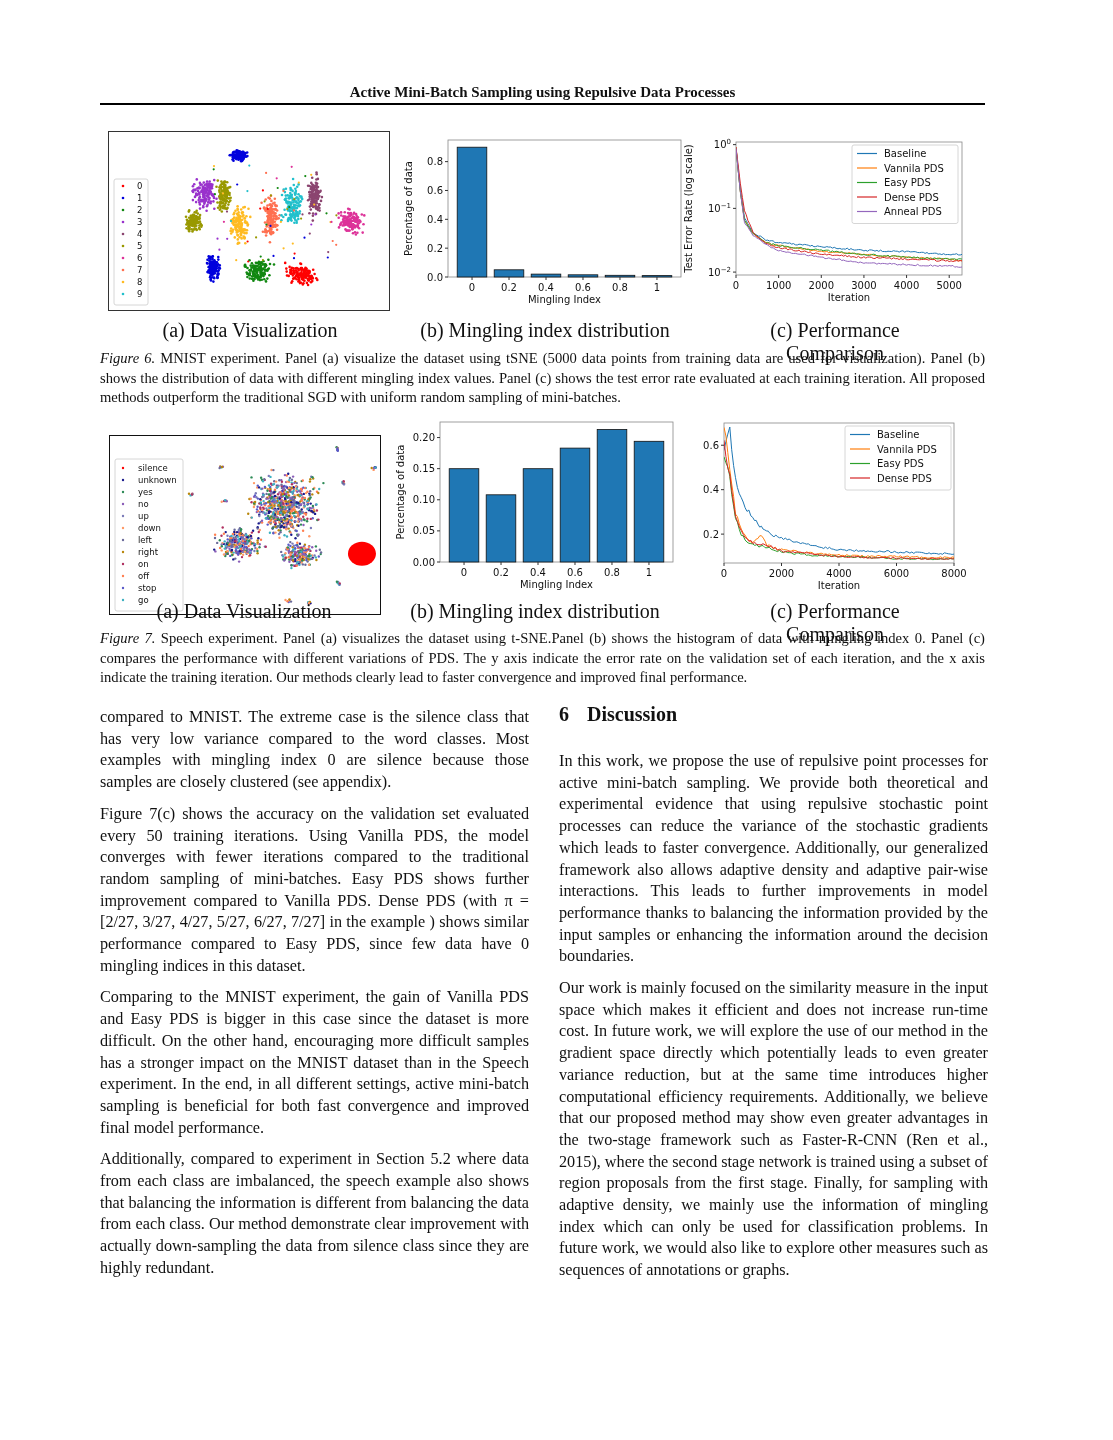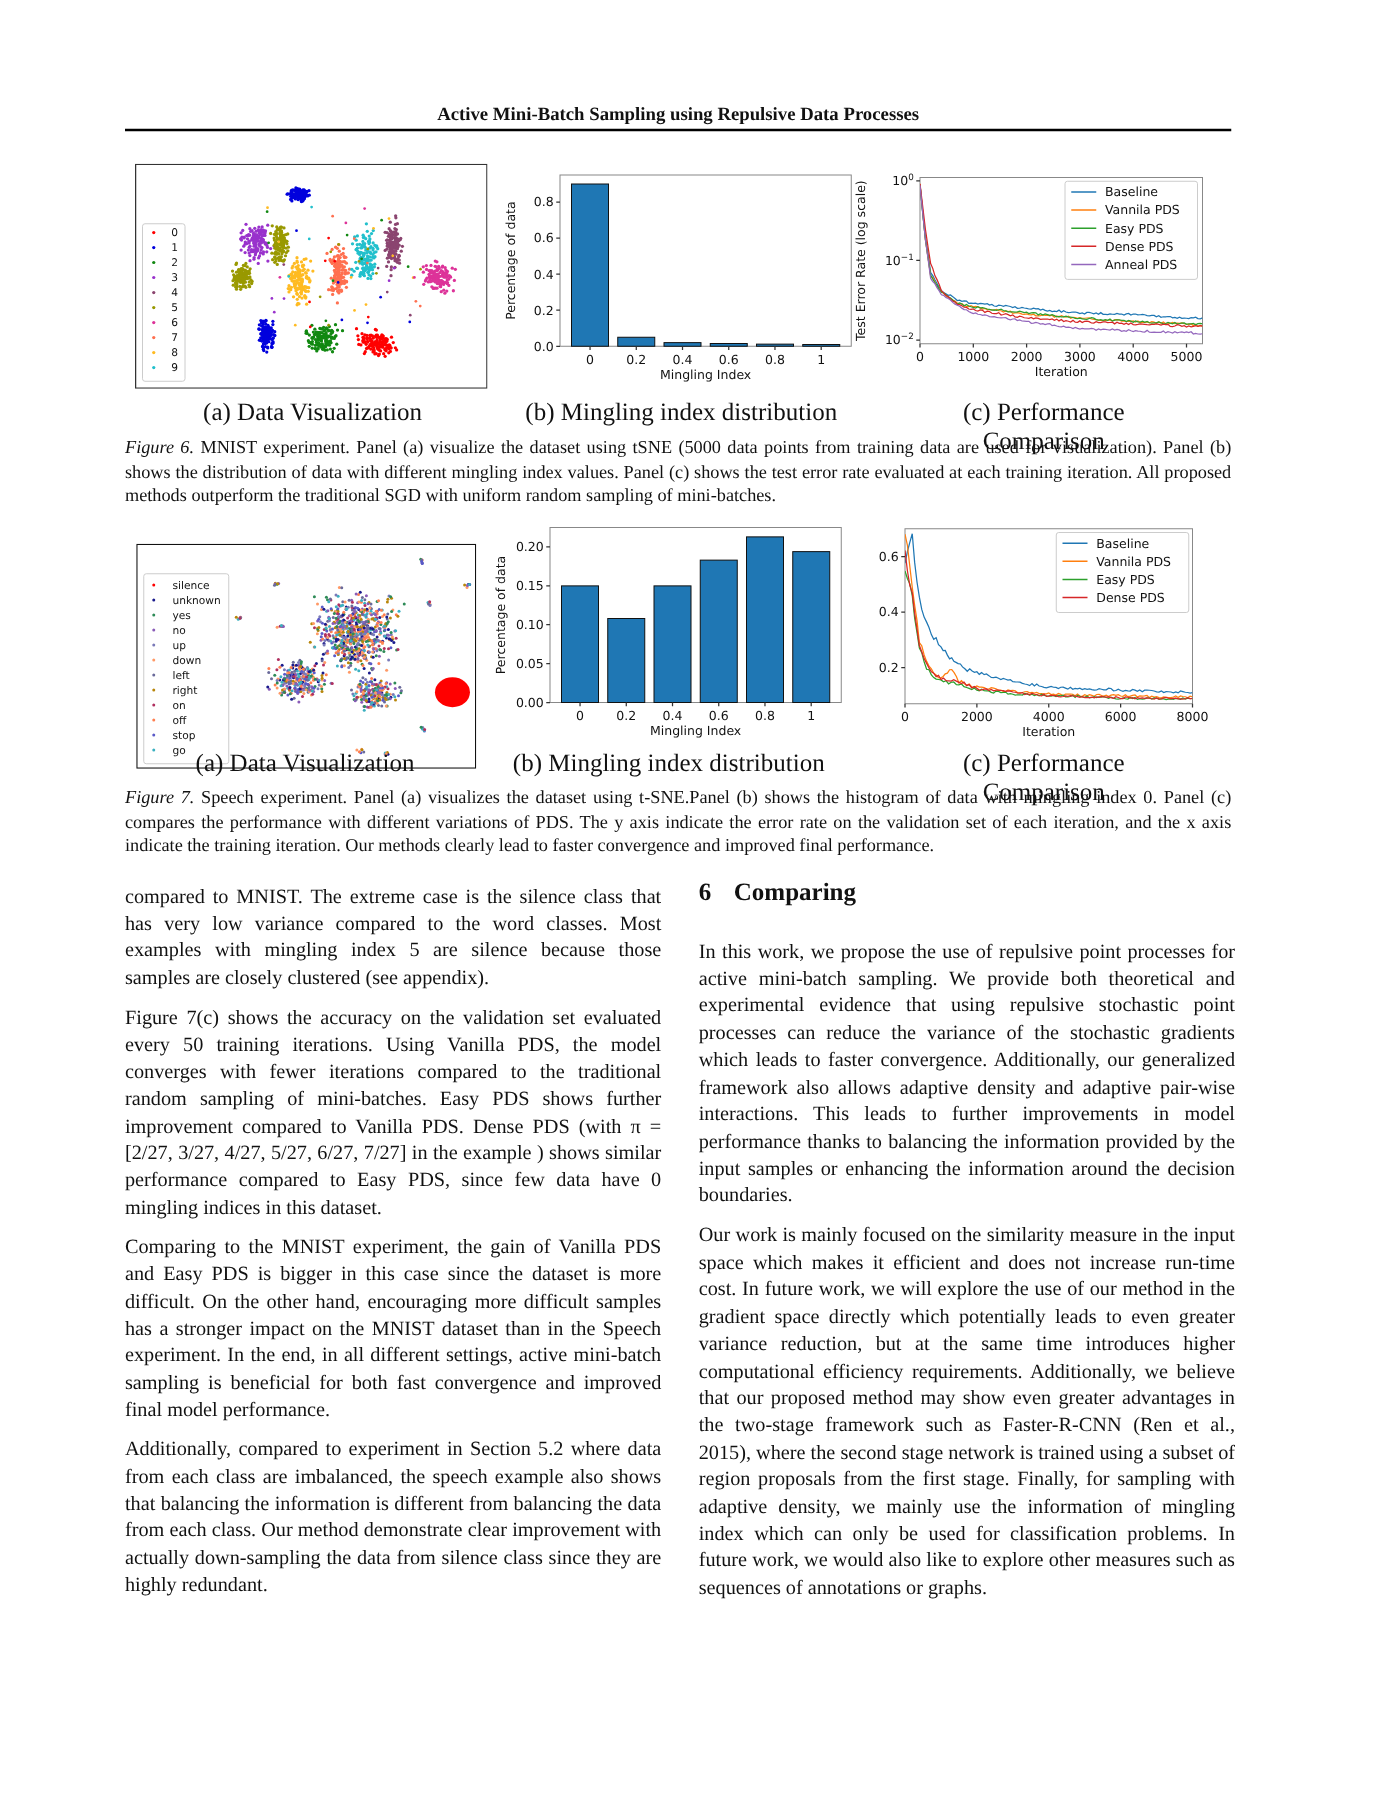--- a/index.html
+++ b/index.html
@@ -3177,25 +3177,25 @@
     </svg>
 </div>
 
 <div class="subcap" style="left:144px;top:600px;width:200px;">(a) Data Visualization</div>
 <div class="subcap" style="left:410px;top:600px;width:250px;">(b) Mingling index distribution</div>
 <div class="subcap" style="left:720px;top:600px;width:230px;">(c) Performance Comparison</div>
 
 <div class="caption" style="top:629px;"><i>Figure 7.</i><span> Speech experiment. Panel (a) visualizes the dataset using t-SNE.Panel (b) shows the histogram of data with mingling index 0. Panel (c) compares the performance with different variations of PDS. The y axis indicate the error rate on the validation set of each iteration, and the x axis indicate the training iteration. Our methods clearly lead to faster convergence and improved final performance.</span></div>
 
 <div class="col" style="left:100px;top:707px;">
-  <p>compared to MNIST. The extreme case is the silence class that has very low variance compared to the word classes. Most examples with mingling index 5 are silence because those samples are closely clustered (see appendix).</p>
+  <p>compared to MNIST. The extreme case is the silence class that has very low variance compared to the word classes. Most examples with mingling index 0 are silence because those samples are closely clustered (see appendix).</p>
   <p>Figure 7(c) shows the accuracy on the validation set evaluated every 50 training iterations. Using Vanilla PDS, the model converges with fewer iterations compared to the traditional random sampling of mini-batches. Easy PDS shows further improvement compared to Vanilla PDS. Dense PDS (with π = [2/27, 3/27, 4/27, 5/27, 6/27, 7/27] in the example ) shows similar performance compared to Easy PDS, since few data have 0 mingling indices in this dataset.</p>
   <p>Comparing to the MNIST experiment, the gain of Vanilla PDS and Easy PDS is bigger in this case since the dataset is more difficult. On the other hand, encouraging more difficult samples has a stronger impact on the MNIST dataset than in the Speech experiment. In the end, in all different settings, active mini-batch sampling is beneficial for both fast convergence and improved final model performance.</p>
   <p>Additionally, compared to experiment in Section 5.2 where data from each class are imbalanced, the speech example also shows that balancing the information is different from balancing the data from each class. Our method demonstrate clear improvement with actually down-sampling the data from silence class since they are highly redundant.</p>
 </div>
 
 <div class="sec-title">
-  <span class="num">6</span><span>Comparing</span>
+  <span class="num">6</span><span>Discussion</span>
 </div>
 <div class="col" style="left:559px;top:751px;">
   <p>In this work, we propose the use of repulsive point processes for active mini-batch sampling. We provide both theoretical and experimental evidence that using repulsive stochastic point processes can reduce the variance of the stochastic gradients which leads to faster convergence. Additionally, our generalized framework also allows adaptive density and adaptive pair-wise interactions. This leads to further improvements in model performance thanks to balancing the information provided by the input samples or enhancing the information around the decision boundaries.</p>
   <p>Our work is mainly focused on the similarity measure in the input space which makes it efficient and does not increase run-time cost. In future work, we will explore the use of our method in the gradient space directly which potentially leads to even greater variance reduction, but at the same time introduces higher computational efficiency requirements. Additionally, we believe that our proposed method may show even greater advantages in the two-stage framework such as Faster-R-CNN (Ren et al., 2015), where the second stage network is trained using a subset of region proposals from the first stage. Finally, for sampling with adaptive density, we mainly use the information of mingling index which can only be used for classification problems. In future work, we would also like to explore other measures such as sequences of annotations or graphs.</p>
 </div>
 
 </body></html>

